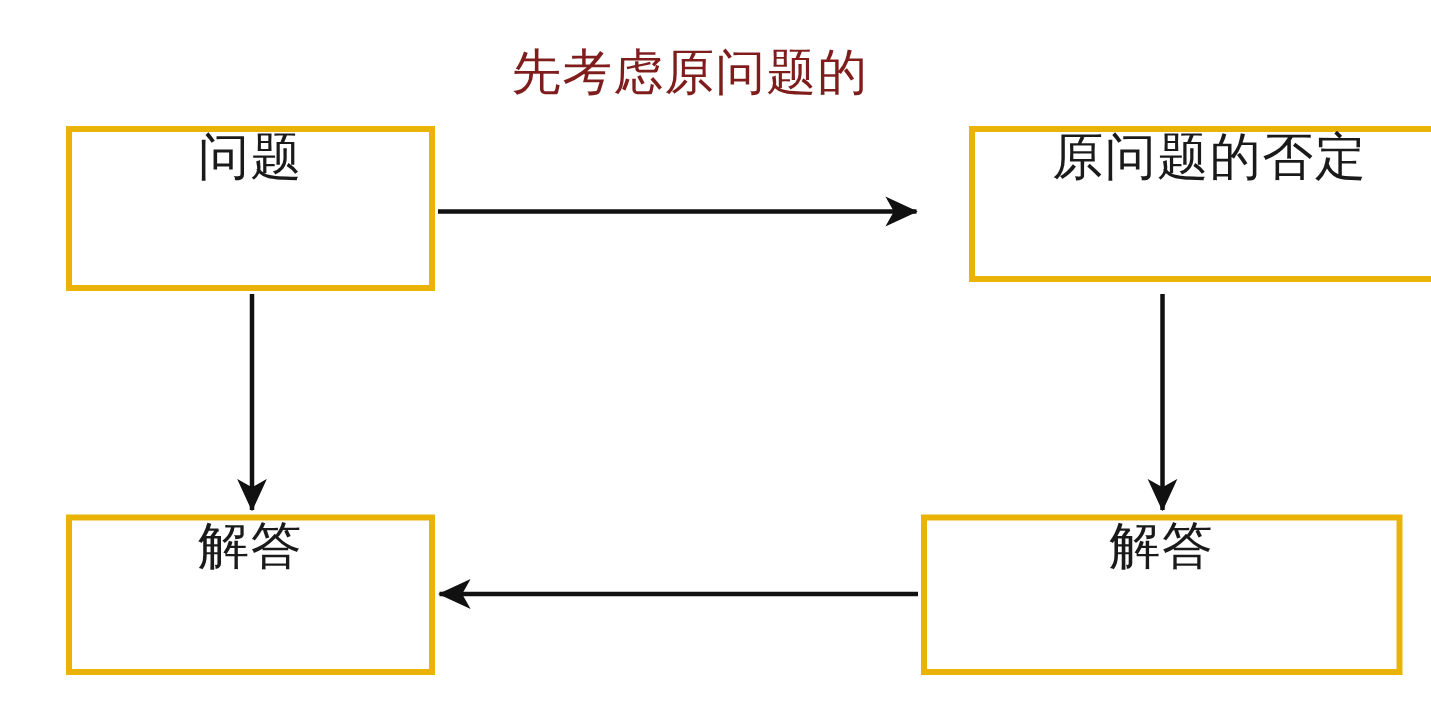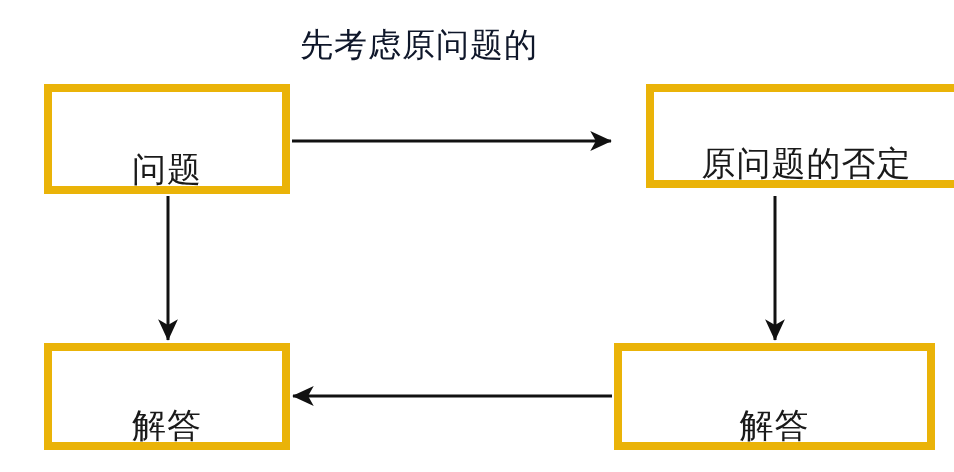--- a/index.html
+++ b/index.html
@@ -13,43 +13,43 @@
   #canvas {
     position: relative;
     width: 954px;
     height: 472px;
     background: #ffffff;
     overflow: hidden;
   }
   .node {
     position: absolute;
     box-sizing: border-box;
-    border: 8px solid #eab308;
+    border: 4px solid #eab308;
     background: #ffffff;
     display: flex;
-    align-items: flex-end;
+    align-items: flex-start;
     justify-content: center;
   }
   .node-label {
     font-family: "DejaVu Serif", "Liberation Serif", serif;
     font-size: 34px;
     line-height: 1;
     color: #1a1a1a;
     letter-spacing: 1px;
     white-space: nowrap;
   }
   .edge-label {
     position: absolute;
-    font-family: Liberation Mono, monospace;
+    font-family: Liberation Sans, sans-serif;
     font-size: 33px;
     line-height: 40px;
-    color: #0f172a;
+    color: #7f1d1d;
     letter-spacing: 1px;
     white-space: nowrap;
-    text-align: left;
+    text-align: center;
     background: transparent;
   }
   .edge-svg {
     position: absolute;
     left: 0;
     top: 0;
     width: 954px;
     height: 472px;
     pointer-events: none;
   }

